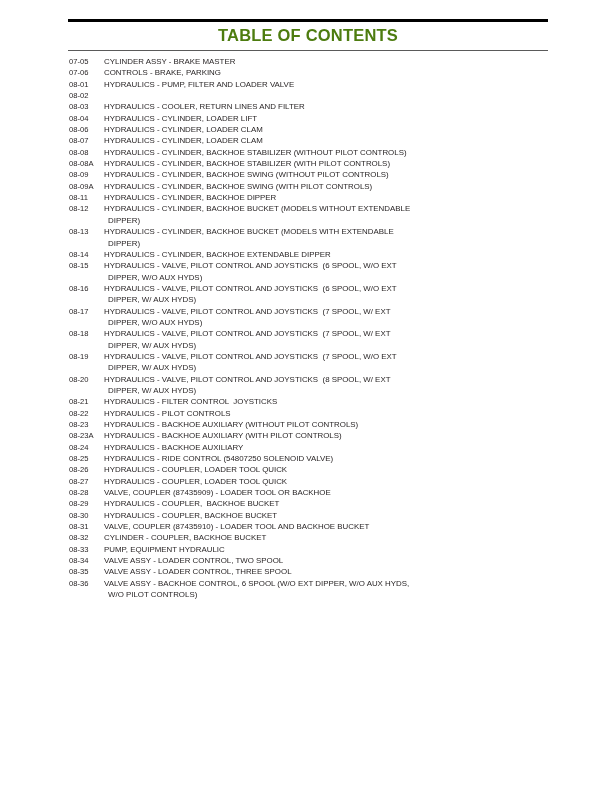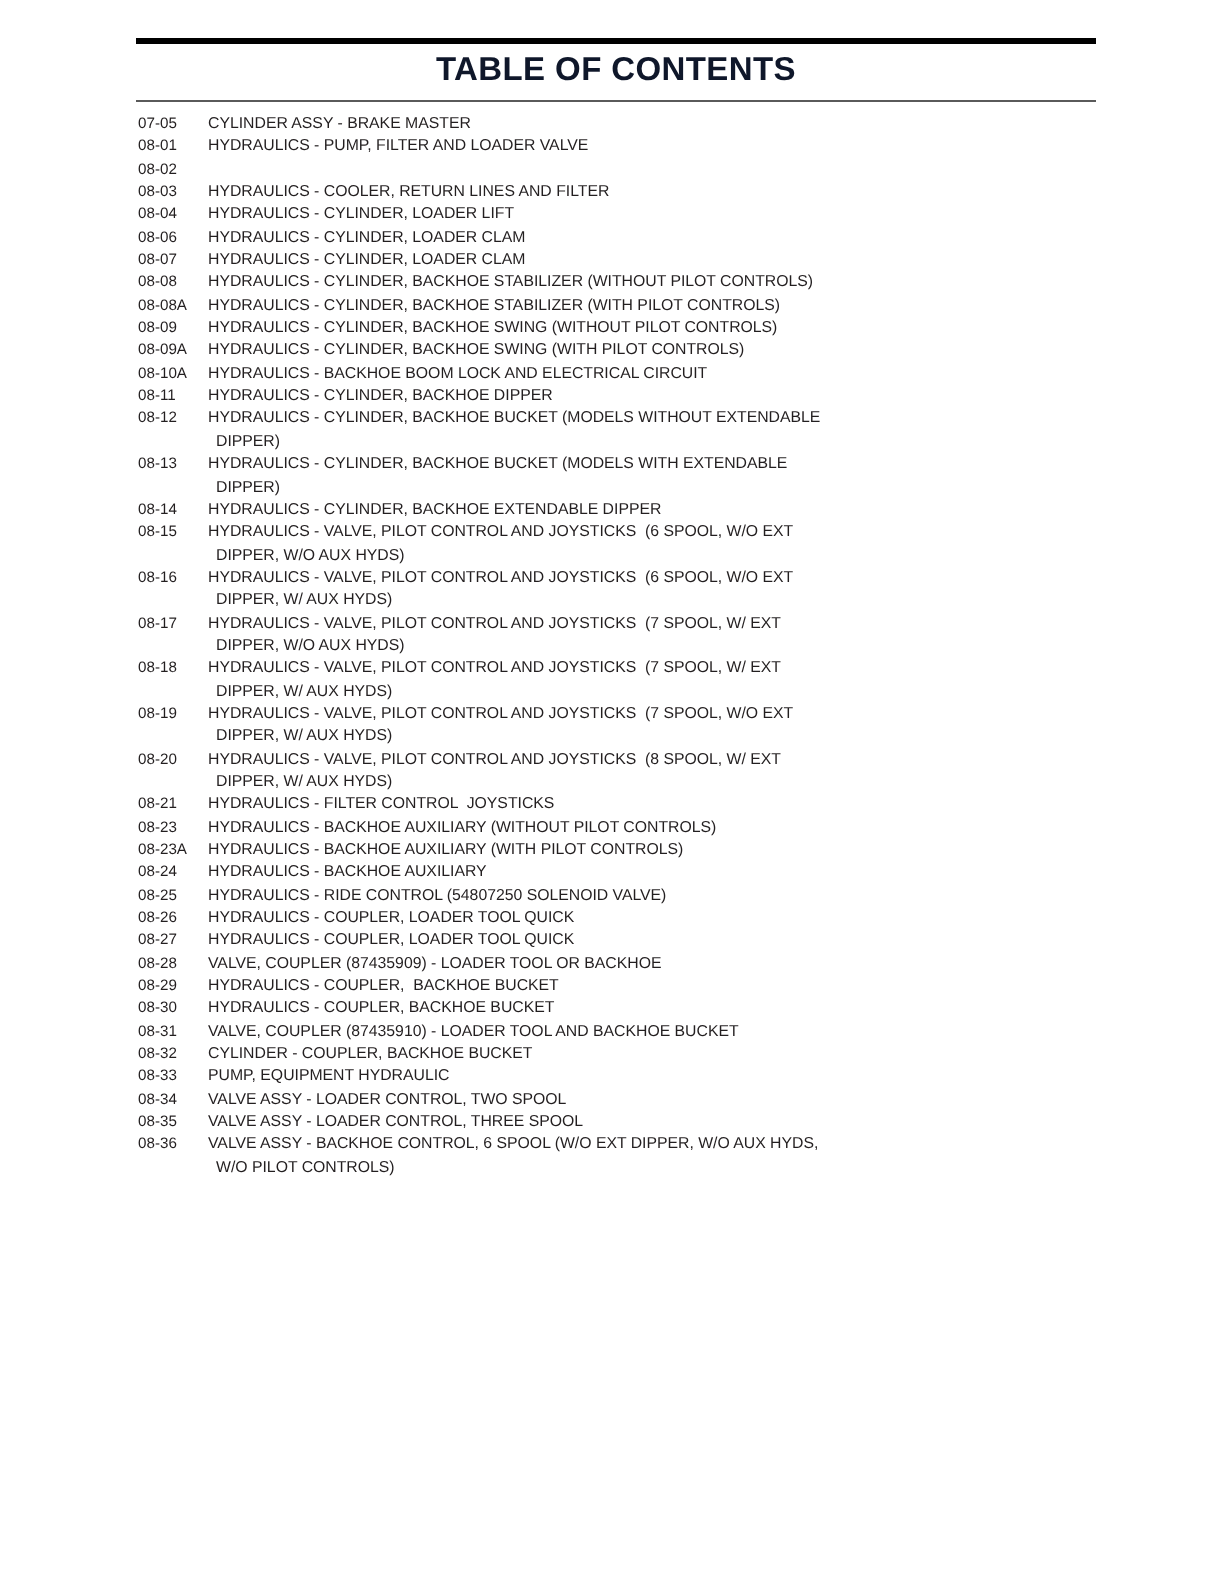--- a/index.html
+++ b/index.html
@@ -34,21 +34,21 @@
   }
   .doc-title {
     position: absolute;
     left: 68px;
     top: 26px;
     width: 480px;
     text-align: center;
     font-size: 16.5px;
     font-weight: bold;
     letter-spacing: 0.2px;
-    color: #0f172a;
+    color: #4d7c0f;
   }
   .toc {
     position: absolute;
     left: 0;
     top: 56px;
     width: 612px;
   }
   .toc-row {
     position: relative;
     display: block;
@@ -85,20 +85,24 @@
   <div class="doc-title">TABLE OF CONTENTS</div>
 
   <div class="rule-thin"></div>
 
   <div class="toc" id="toc-list">
       <div class="toc-row">
         <span class="code">07-05</span>
         <div class="desc">CYLINDER ASSY - BRAKE MASTER</div>
       </div>
       <div class="toc-row">
+        <span class="code">07-06</span>
+        <div class="desc">CONTROLS - BRAKE, PARKING</div>
+      </div>
+      <div class="toc-row">
         <span class="code">08-01</span>
         <div class="desc">HYDRAULICS - PUMP, FILTER AND LOADER VALVE</div>
       </div>
       <div class="toc-row">
         <span class="code">08-02</span>
       </div>
       <div class="toc-row">
         <span class="code">08-03</span>
         <div class="desc">HYDRAULICS - COOLER, RETURN LINES AND FILTER</div>
       </div>
@@ -124,24 +128,20 @@
       </div>
       <div class="toc-row">
         <span class="code">08-09</span>
         <div class="desc">HYDRAULICS - CYLINDER, BACKHOE SWING (WITHOUT PILOT CONTROLS)</div>
       </div>
       <div class="toc-row">
         <span class="code">08-09A</span>
         <div class="desc">HYDRAULICS - CYLINDER, BACKHOE SWING (WITH PILOT CONTROLS)</div>
       </div>
       <div class="toc-row">
-        <span class="code">08-10A</span>
-        <div class="desc">HYDRAULICS - BACKHOE BOOM LOCK AND ELECTRICAL CIRCUIT</div>
-      </div>
-      <div class="toc-row">
         <span class="code">08-11</span>
         <div class="desc">HYDRAULICS - CYLINDER, BACKHOE DIPPER</div>
       </div>
       <div class="toc-row">
         <span class="code">08-12</span>
         <div class="desc">HYDRAULICS - CYLINDER, BACKHOE BUCKET (MODELS WITHOUT EXTENDABLE<span class="cont">DIPPER)</span></div>
       </div>
       <div class="toc-row">
         <span class="code">08-13</span>
         <div class="desc">HYDRAULICS - CYLINDER, BACKHOE BUCKET (MODELS WITH EXTENDABLE<span class="cont">DIPPER)</span></div>
@@ -172,20 +172,24 @@
       </div>
       <div class="toc-row">
         <span class="code">08-20</span>
         <div class="desc">HYDRAULICS - VALVE, PILOT CONTROL AND JOYSTICKS  (8 SPOOL, W/ EXT<span class="cont">DIPPER, W/ AUX HYDS)</span></div>
       </div>
       <div class="toc-row">
         <span class="code">08-21</span>
         <div class="desc">HYDRAULICS - FILTER CONTROL  JOYSTICKS</div>
       </div>
       <div class="toc-row">
+        <span class="code">08-22</span>
+        <div class="desc">HYDRAULICS - PILOT CONTROLS</div>
+      </div>
+      <div class="toc-row">
         <span class="code">08-23</span>
         <div class="desc">HYDRAULICS - BACKHOE AUXILIARY (WITHOUT PILOT CONTROLS)</div>
       </div>
       <div class="toc-row">
         <span class="code">08-23A</span>
         <div class="desc">HYDRAULICS - BACKHOE AUXILIARY (WITH PILOT CONTROLS)</div>
       </div>
       <div class="toc-row">
         <span class="code">08-24</span>
         <div class="desc">HYDRAULICS - BACKHOE AUXILIARY</div>

